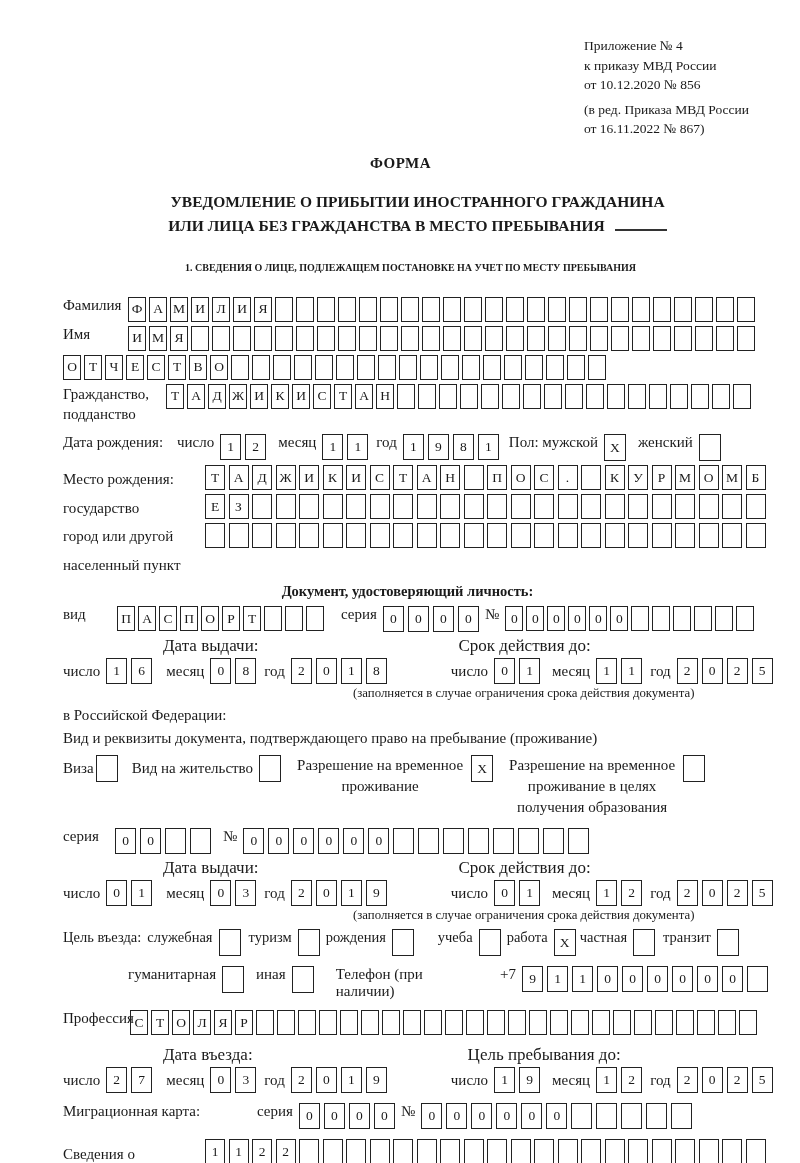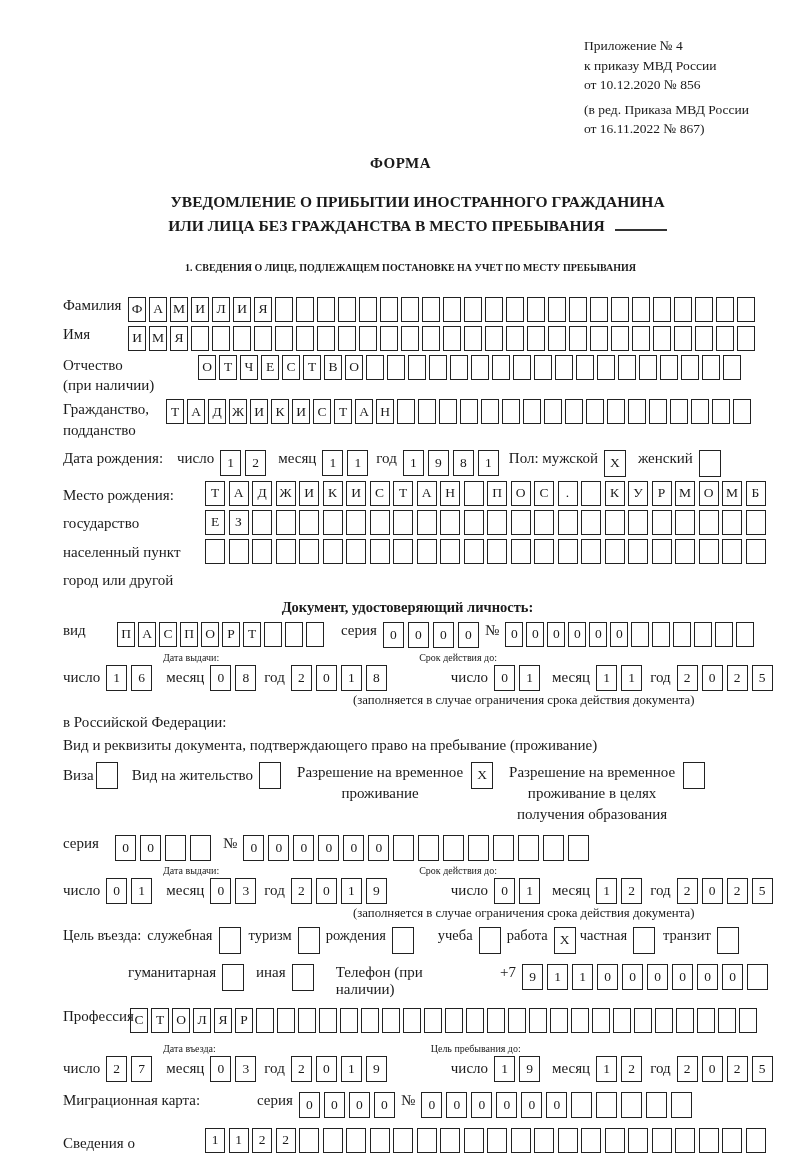--- a/index.html
+++ b/index.html
@@ -27,21 +27,21 @@
     box-sizing:border-box;flex:none;width:18px;height:25px;
     border:1.7px solid #222;margin-right:3px;
     display:inline-flex;align-items:center;justify-content:center;
     font-size:13.5px;
   }
   .w24 .cell{width:20px;margin-right:3.5px;}
   .dcell .cell{width:21px;height:26px;margin-right:4px;}
   .cb .cell{width:22px;height:27px;margin-right:0;}
   .sl{margin-right:6px;}
   .grp{display:flex;align-items:center;}
-  .hdr-row{margin-bottom:2px;font-size:10px;}
+  .hdr-row{margin-bottom:2px;font-size:17px;}
   .note{font-size:12.8px;margin-top:-2px;margin-bottom:6px;}
   .doc-head{text-align:center;font-weight:bold;font-size:14.5px;margin:4px 0 6px -20px;}
   .multiline-cb{display:flex;align-items:flex-start;}
   .multiline-cb .txt{text-align:center;line-height:1.4;}
   .mt{margin-top:10px;}
 </style>
 </head>
 <body>
 
 <div class="page">
@@ -132,24 +132,20 @@
         <span class="cell"></span>
         <span class="cell"></span>
         <span class="cell"></span>
         <span class="cell"></span>
         <span class="cell"></span>
         <span class="cell"></span>
       </span>
   </div>
 
   <div class="row top">
-    <span class="lbl2" style="width:135px">
-      <div>Отчество</div>
-      <div>(при наличии)</div>
-    </span>
     <span class="cells">
         <span class="cell">О</span>
         <span class="cell">Т</span>
         <span class="cell">Ч</span>
         <span class="cell">Е</span>
         <span class="cell">С</span>
         <span class="cell">Т</span>
         <span class="cell">В</span>
         <span class="cell">О</span>
         <span class="cell"></span>
@@ -236,22 +232,22 @@
     <span class="sl" style="margin-left:12px">женский</span>
     <span class="cells cb">
         <span class="cell"></span>
       </span>
   </div>
 
   <div class="row top">
     <span class="lbl2" style="width:142px;line-height:1.9">
       <div>Место рождения:</div>
       <div>государство</div>
+      <div>город или другой</div>
       <div>населенный пункт</div>
-      <div>город или другой</div>
     </span>
     <span>
       <div class="cells w24" style="margin-bottom:4px">
           <span class="cell">Т</span>
           <span class="cell">А</span>
           <span class="cell">Д</span>
           <span class="cell">Ж</span>
           <span class="cell">И</span>
           <span class="cell">К</span>
           <span class="cell">И</span>

